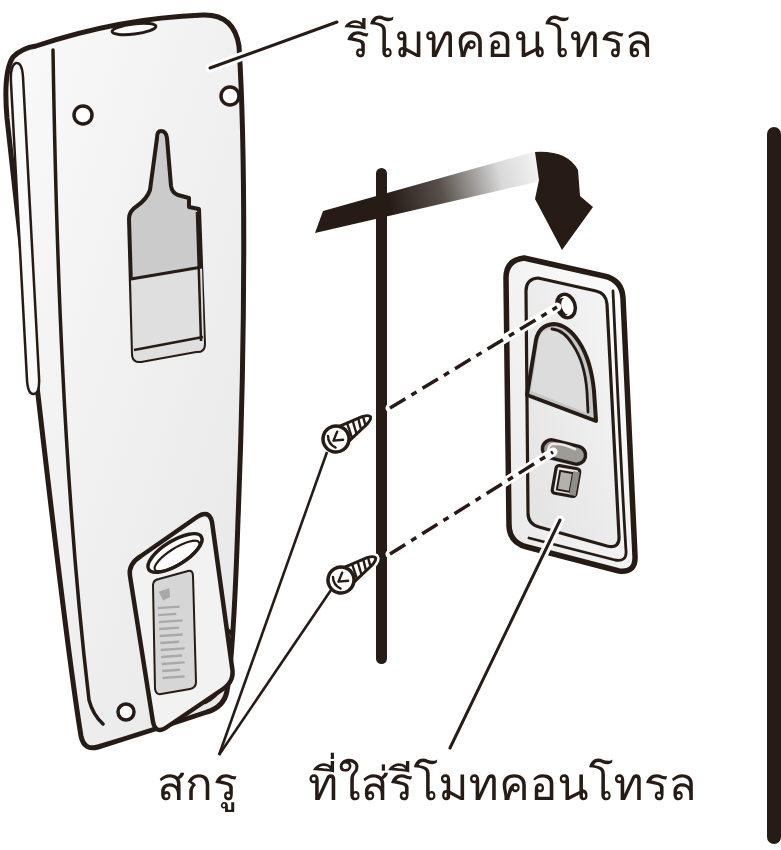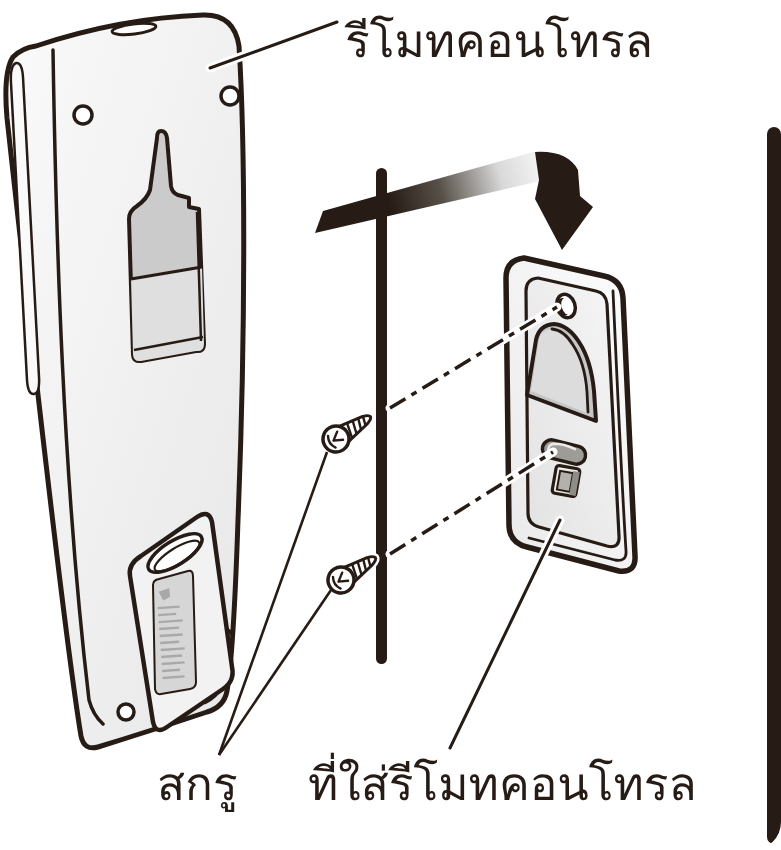--- a/index.html
+++ b/index.html
@@ -6,21 +6,21 @@
     --ink:#261b15;
     --body-light:#f8f8f8;
     --body-shade:#e8e8e8;
     --recess-gray:#cbcbcb;
     --recess-light:#dfdfdf;
     --slot-dark:#9e9c97;
     --background:#ffffff;
   }
   html,body{margin:0;padding:0;background:var(--background);}
   .stage{position:relative;width:781px;height:850px;background:var(--background);overflow:hidden;
-         font-family:"Liberation Sans","DejaVu Sans",sans-serif;border-radius:28px;}
+         font-family:"Liberation Sans","DejaVu Sans",sans-serif;}
   svg{display:block;}
   .s-ink{stroke:var(--ink);}
   .f-ink{fill:var(--ink);}
   .f-none{fill:none;}
   .f-white{fill:#ffffff;}
   .s-white{stroke:#ffffff;}
   .f-recess{fill:var(--recess-gray);}
   .f-recess-light{fill:var(--recess-light);}
   .f-slot{fill:var(--slot-dark);}
   .label{fill:var(--ink);font-size:46px;font-family:"Liberation Sans","DejaVu Sans",sans-serif;}

